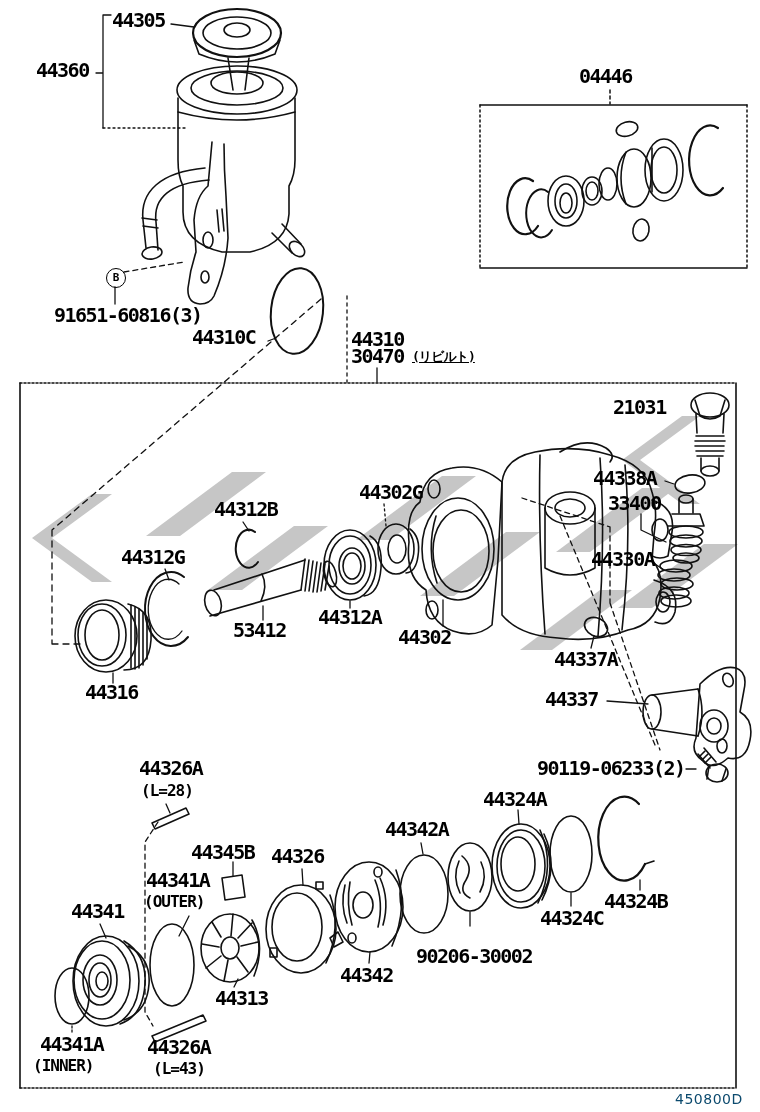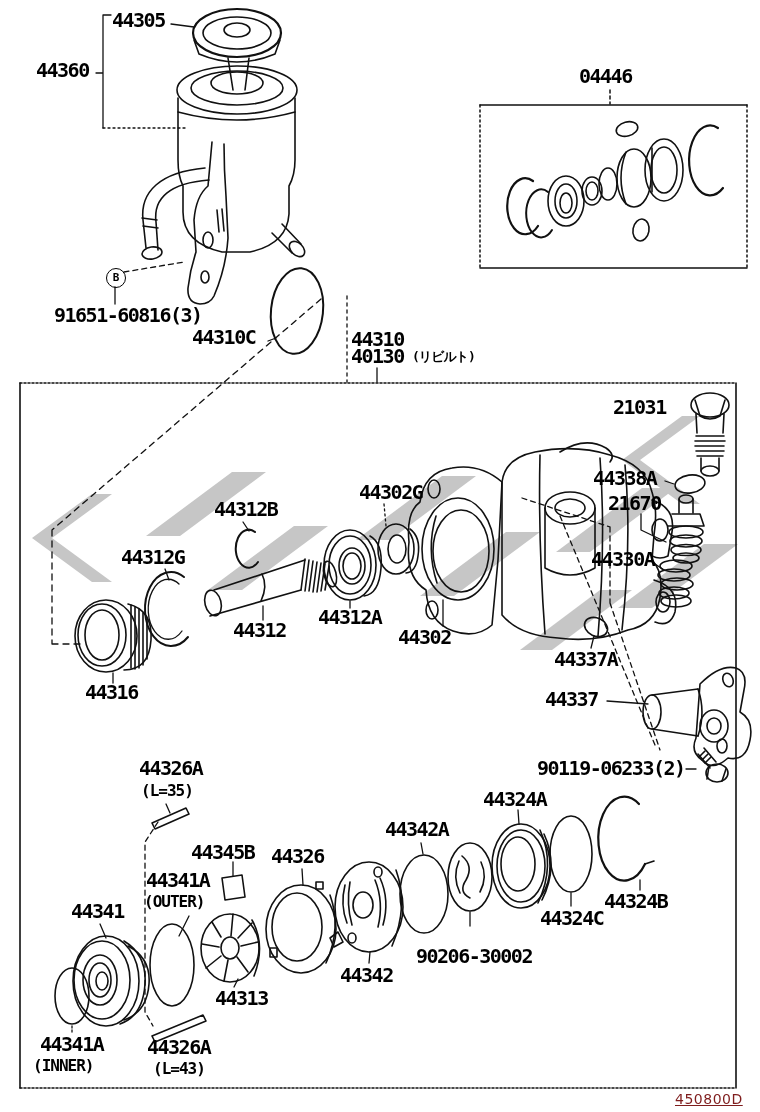--- a/index.html
+++ b/index.html
@@ -1,22 +1,22 @@
 <!DOCTYPE html>
 <html><head>
 <meta charset="utf-8">
 <style>
   html,body{margin:0;padding:0;background:#fff;}
   .stage{position:relative;width:760px;height:1112px;background:#ffffff;overflow:hidden;
          font-family:"DejaVu Sans Mono",monospace;border-radius:7px;}
   .lbl{position:absolute;font:bold 20px/1.05 "DejaVu Sans Mono",monospace;
        letter-spacing:-1.5px;color:#000;white-space:nowrap;}
   .sm{font:bold 16px/1 "DejaVu Sans Mono",monospace;letter-spacing:-1px;}
-  .note{font:bold 13px/1 "DejaVu Sans Mono",monospace;letter-spacing:-1px;}
-  .footer{font:14px/1 "DejaVu Sans",sans-serif;color:#7f1d1d;letter-spacing:0.5px;text-decoration:underline;}
+  .note{font:bold 13px/1 "DejaVu Sans Mono",monospace;letter-spacing:-1px;text-decoration:underline;}
+  .footer{font:14px/1 "DejaVu Sans",sans-serif;color:#0c4a6e;letter-spacing:0.5px;}
   .marker{position:absolute;width:18px;height:18px;border:1.6px solid #000;border-radius:50%;
           font:bold 11px/17px "DejaVu Sans Mono",monospace;text-align:center;color:#000;}
   svg{position:absolute;left:0;top:0;}
 </style>
 </head>
 <body>
 
 <div class="stage">
 
 <svg width="760" height="1112" viewBox="0 0 760 1112">
@@ -296,38 +296,38 @@
   </g>
 </svg>
 
 <div class="lbl" style="left:112px;top:10px">44305</div>
 <div class="lbl" style="left:36px;top:60px">44360</div>
 <div class="lbl" style="left:579px;top:66px">04446</div>
 <div class="lbl" style="left:54px;top:305px">91651-60816(3)</div>
 <div class="marker" style="left:106px;top:268px">B</div>
 <div class="lbl" style="left:192px;top:327px">44310C</div>
 <div class="lbl" style="left:351px;top:329px">44310</div>
-<div class="lbl" style="left:351px;top:346px">40130</div>
+<div class="lbl" style="left:351px;top:346px">30470</div>
 <div class="lbl note" style="left:412px;top:350px">(リビルト)</div>
 <div class="lbl" style="left:613px;top:397px">21031</div>
 <div class="lbl" style="left:593px;top:468px">44338A</div>
-<div class="lbl" style="left:608px;top:493px">21670</div>
+<div class="lbl" style="left:608px;top:493px">33400</div>
 <div class="lbl" style="left:591px;top:549px">44330A</div>
 <div class="lbl" style="left:359px;top:482px">44302G</div>
 <div class="lbl" style="left:214px;top:499px">44312B</div>
 <div class="lbl" style="left:121px;top:547px">44312G</div>
 <div class="lbl" style="left:85px;top:682px">44316</div>
-<div class="lbl" style="left:233px;top:620px">44312</div>
+<div class="lbl" style="left:233px;top:620px">53412</div>
 <div class="lbl" style="left:318px;top:607px">44312A</div>
 <div class="lbl" style="left:398px;top:627px">44302</div>
 <div class="lbl" style="left:554px;top:649px">44337A</div>
 <div class="lbl" style="left:545px;top:689px">44337</div>
 <div class="lbl" style="left:537px;top:758px">90119-06233(2)</div>
 <div class="lbl" style="left:139px;top:758px">44326A</div>
-<div class="lbl sm" style="left:141px;top:783px">(L=35)</div>
+<div class="lbl sm" style="left:141px;top:783px">(L=28)</div>
 <div class="lbl" style="left:483px;top:789px">44324A</div>
 <div class="lbl" style="left:385px;top:819px">44342A</div>
 <div class="lbl" style="left:191px;top:842px">44345B</div>
 <div class="lbl" style="left:271px;top:846px">44326</div>
 <div class="lbl" style="left:146px;top:870px">44341A</div>
 <div class="lbl sm" style="left:144px;top:894px">(OUTER)</div>
 <div class="lbl" style="left:71px;top:901px">44341</div>
 <div class="lbl" style="left:416px;top:946px">90206-30002</div>
 <div class="lbl" style="left:540px;top:908px">44324C</div>
 <div class="lbl" style="left:604px;top:891px">44324B</div>

